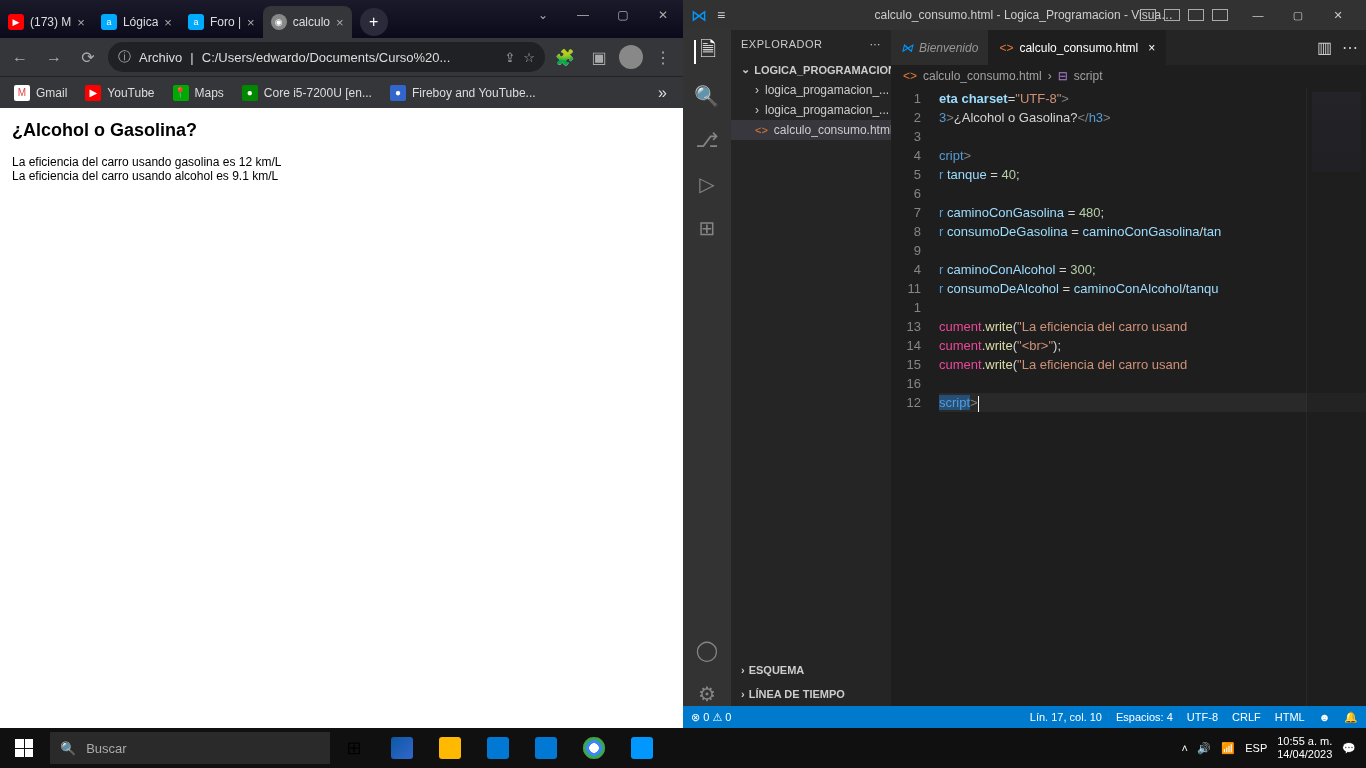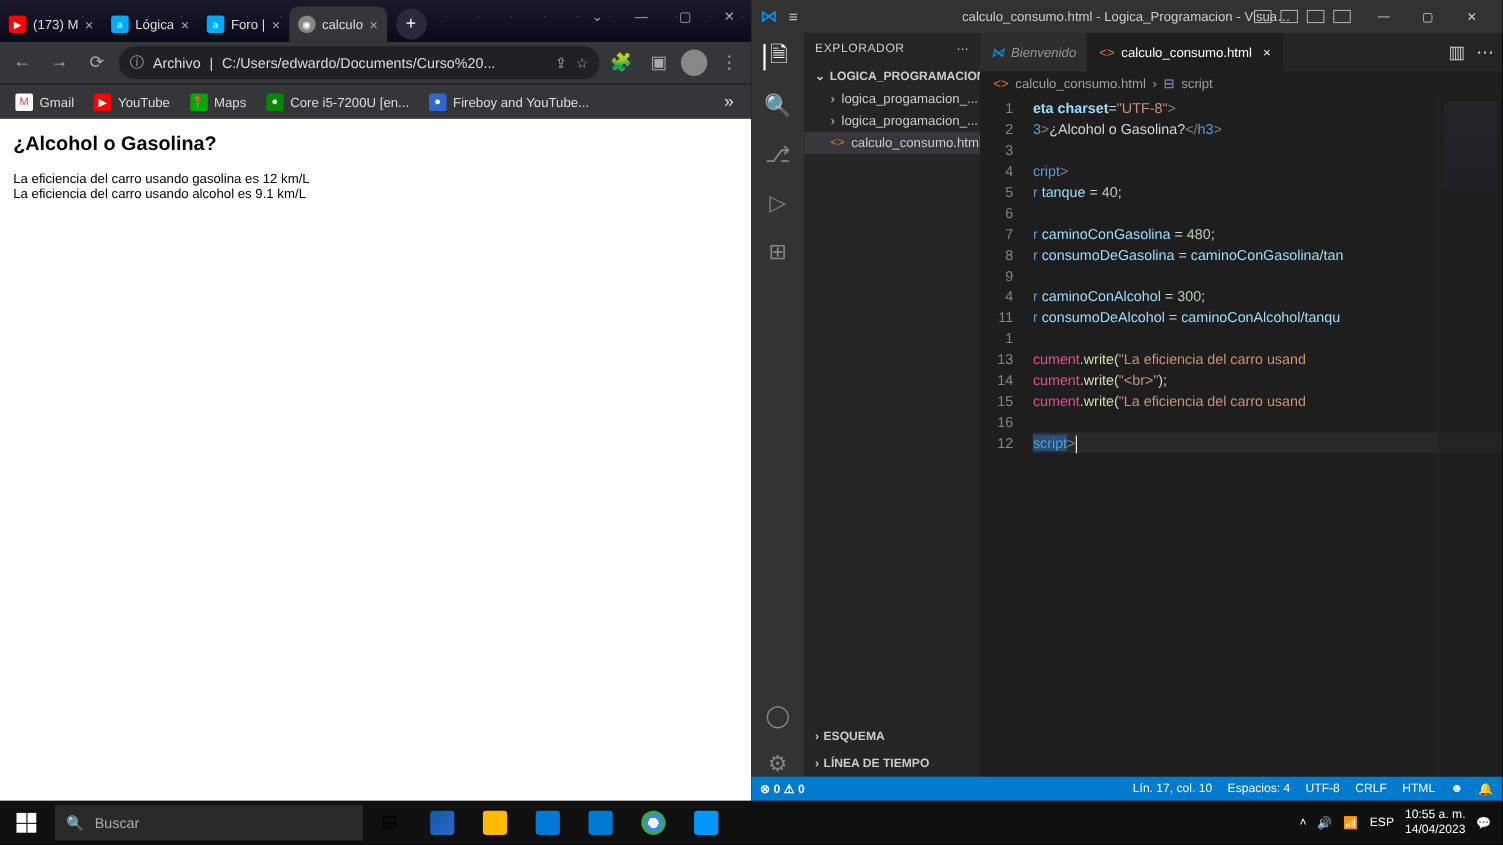--- a/index.html
+++ b/index.html
@@ -92,21 +92,21 @@
 .c-tagn { color: #569cd6; }
 .c-text { color: #d4d4d4; }
 .c-kw { color: #569cd6; }
 .c-var { color: #9cdcfe; }
 .c-num { color: #b5cea8; }
 .c-fn { color: #dcdcaa; }
 .c-obj { color: #ec4899; }
 .c-op { color: #d4d4d4; }
 
 .status-bar { height: 22px; background: #007acc; display: flex; align-items: center; padding: 0 8px; font-size: 11px; color: #fff; gap: 12px; }
-.status-left { display: flex; gap: 10px; font-weight: bold; }
+.status-left { display: flex; gap: 10px; }
 .status-right { margin-left: auto; display: flex; gap: 14px; }
 
 
 .taskbar { position: absolute; bottom: 0; left: 0; width: 1366px; height: 40px; background: #101010; display: flex; align-items: center; }
 .start { width: 48px; height: 40px; display: flex; align-items: center; justify-content: center; }
 .win-logo { width: 18px; height: 18px; display: grid; grid-template-columns: 1fr 1fr; grid-template-rows: 1fr 1fr; gap: 1px; }
 .win-logo span { background: #fff; }
 .search { width: 280px; height: 32px; background: #2a2a2a; display: flex; align-items: center; padding: 0 10px; gap: 10px; color: #aaa; font-size: 13px; margin-left: 2px; }
 .tb-icons { display: flex; align-items: center; height: 40px; }
 .tb-icon { width: 48px; height: 40px; display: flex; align-items: center; justify-content: center; font-size: 18px; }

